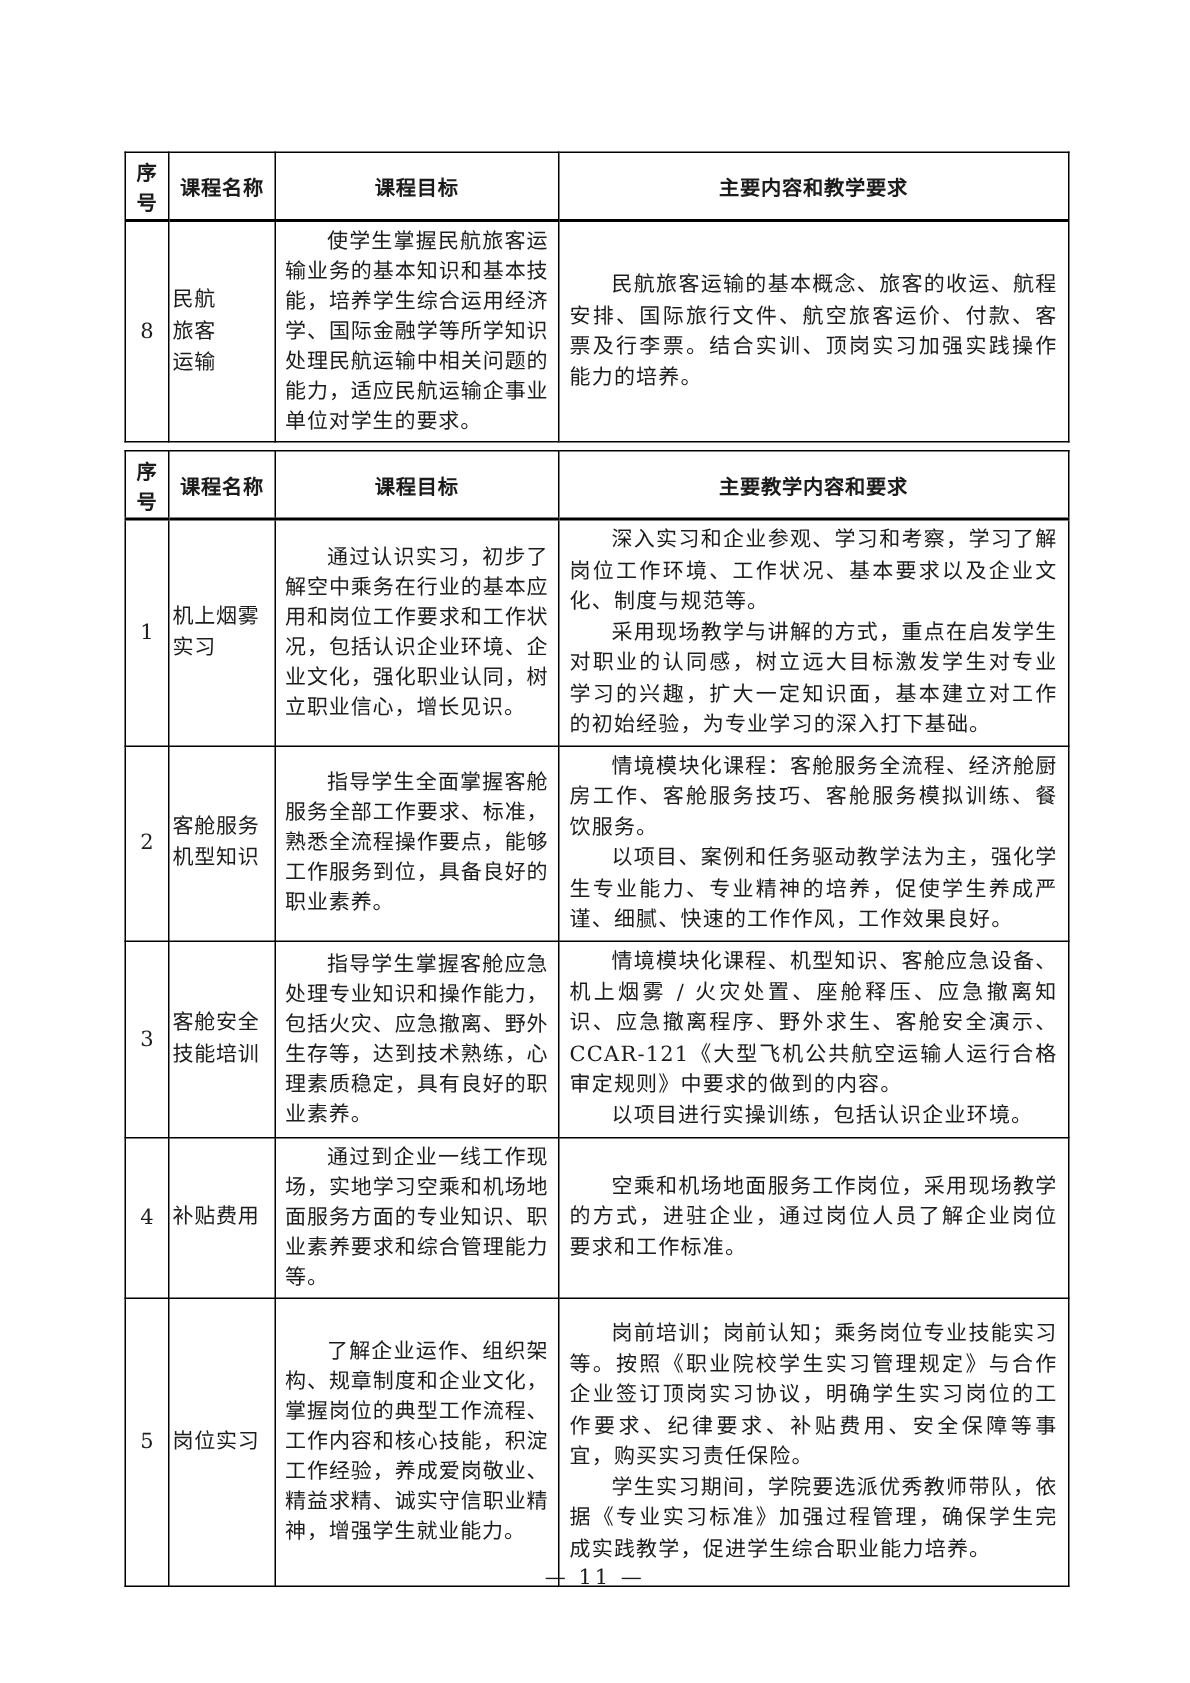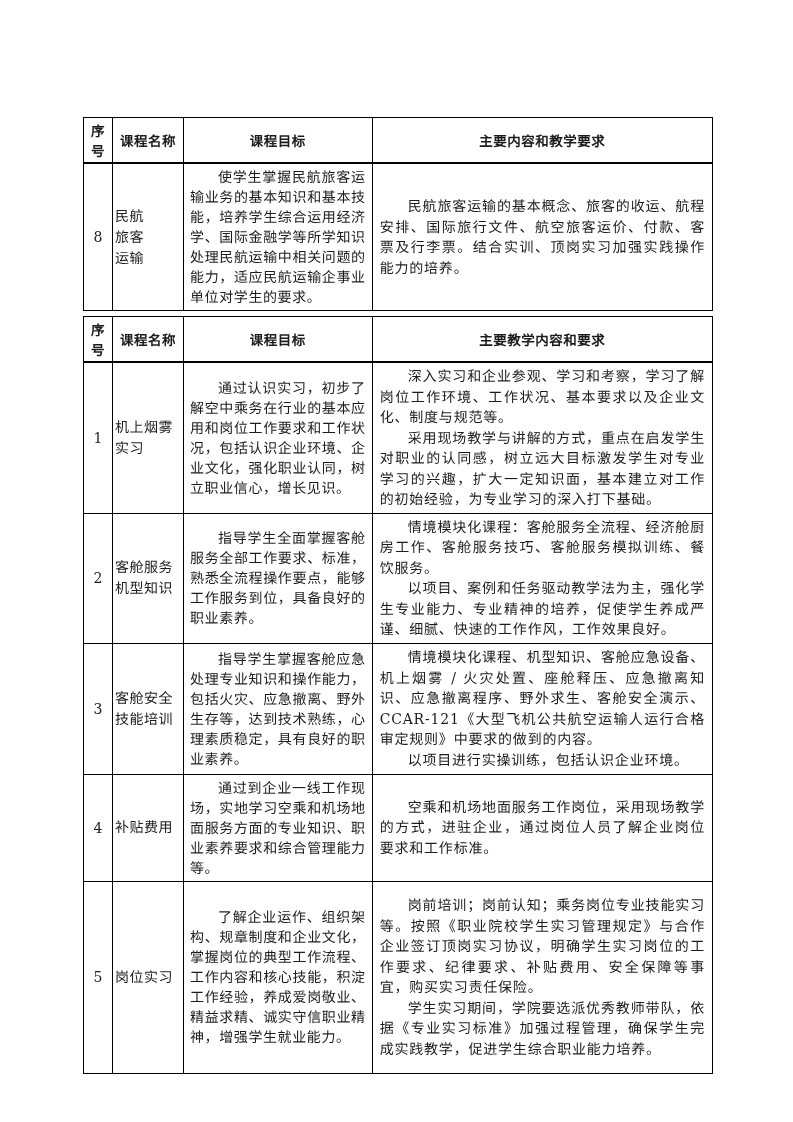--- a/index.html
+++ b/index.html
@@ -12,21 +12,21 @@
     position: relative;
     width: 793px;
     height: 1122px;
     margin: 0 auto;
     background: #ffffff;
     overflow: hidden;
   }
   .content {
     position: absolute;
     left: 83px;
-    top: 16px;
+    top: 0;
     width: 630px;
   }
   table.doc-table {
     width: 100%;
     border-collapse: collapse;
     table-layout: fixed;
   }
   table.doc-table td, table.doc-table th {
     border: 1px solid #000;
     vertical-align: middle;
@@ -213,13 +213,14 @@
         </td>
         <td class="cell-content">
           <p>岗前培训；岗前认知；乘务岗位专业技能实习等。按照《职业院校学生实习管理规定》与合作企业签订顶岗实习协议，明确学生实习岗位的工作要求、纪律要求、补贴费用、安全保障等事宜，购买实习责任保险。</p>
           <p>学生实习期间，学院要选派优秀教师带队，依据《专业实习标准》加强过程管理，确保学生完成实践教学，促进学生综合职业能力培养。</p>
         </td>
       </tr>
     </tbody>
       </table>
   </div>
 
+  <div class="page-footer">— 11 —</div>
 </div>
 
 </body></html>

